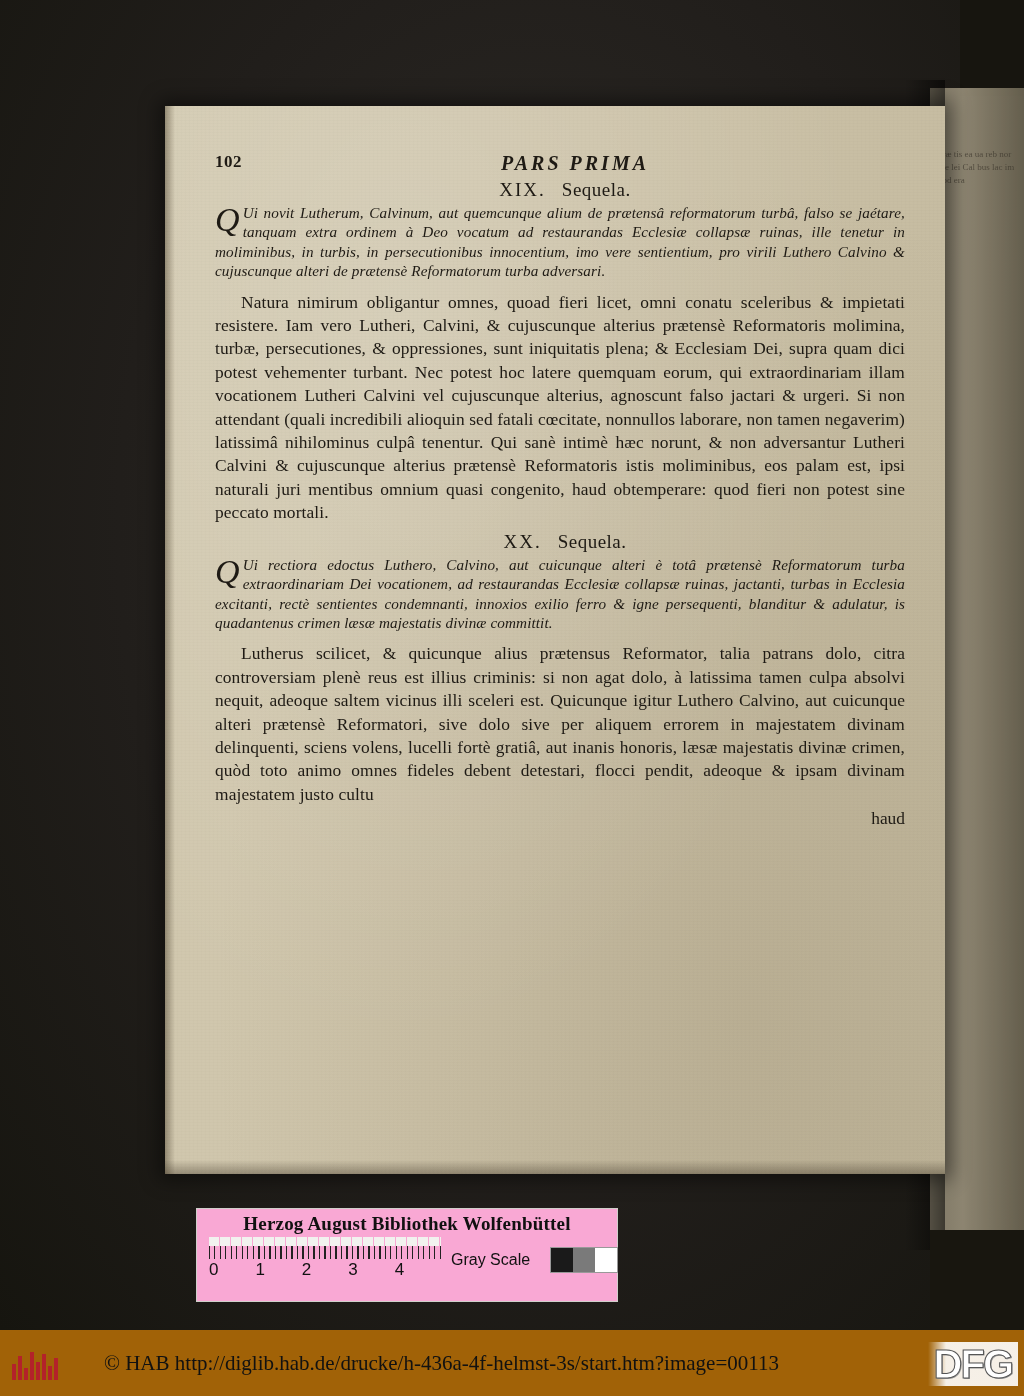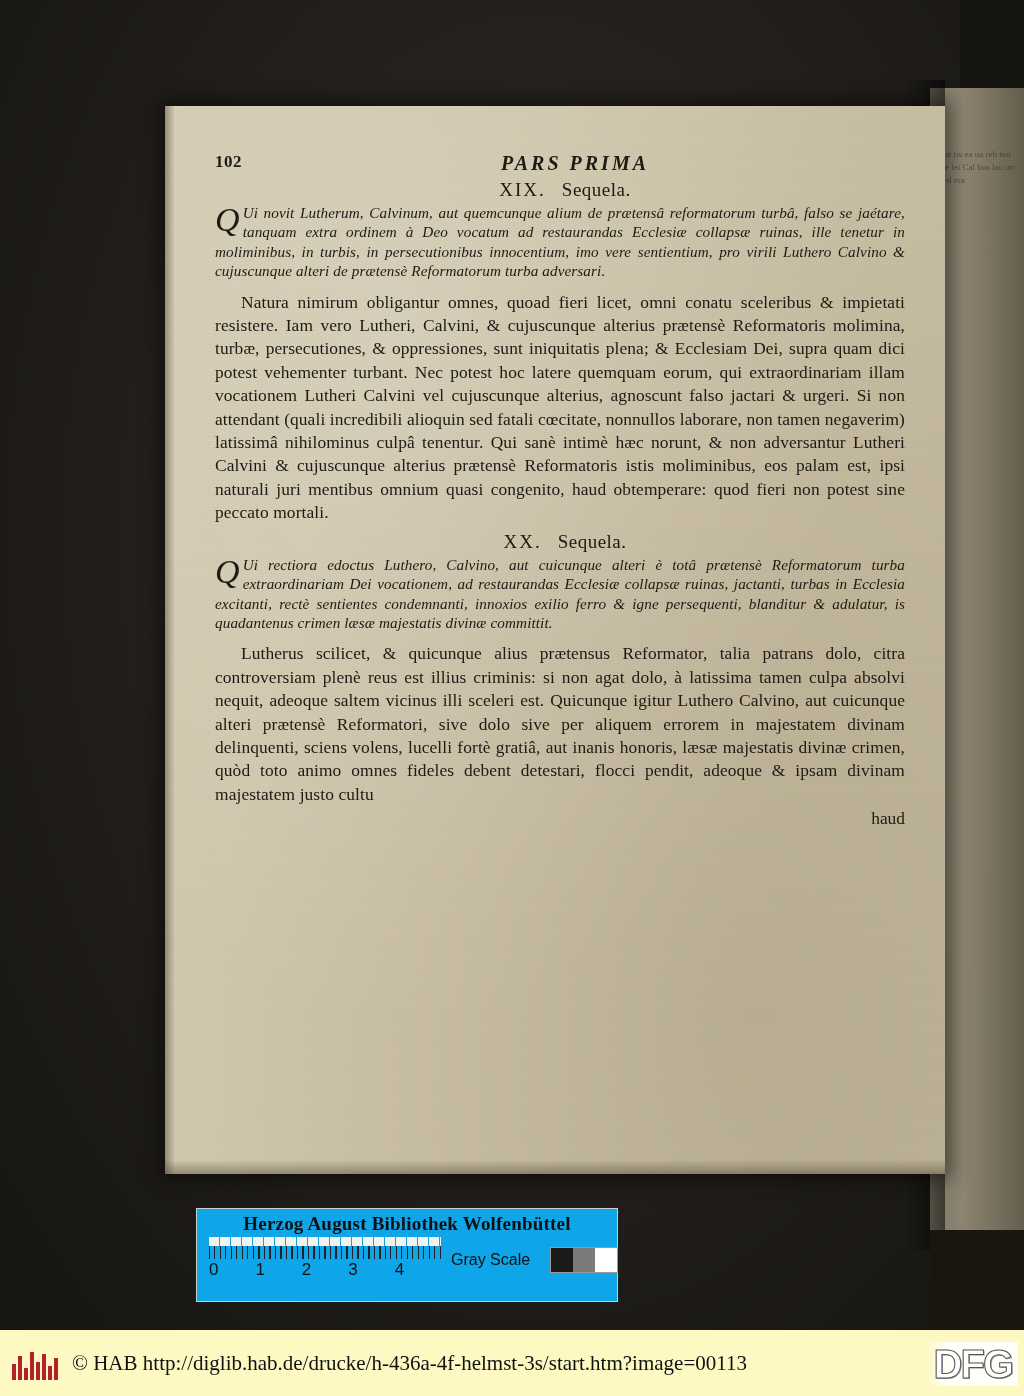--- a/index.html
+++ b/index.html
@@ -172,21 +172,21 @@
     margin: -4px 0 0 0;
   }
 
   
   #card {
     position: absolute;
     left: 196px;
     top: 1208px;
     width: 420px;
     height: 92px;
-    background: #0ea5e9;
+    background: #f9a8d4;
     border: 1px solid #cfcfca;
   }
   #card .card-title {
     text-align: center;
     font-family: "Liberation Serif", serif;
     font-weight: bold;
     font-size: 19px;
     color: #111;
     padding: 4px 0 2px 0;
     letter-spacing: .2px;
@@ -239,23 +239,24 @@
   .patches { display: flex; border: 1px solid #999; }
   .patches div { width: 22px; height: 24px; }
 
   
   #footer {
     position: absolute;
     left: 0;
     top: 1330px;
     width: 1024px;
     height: 66px;
-    background: #fef9c3;
+    background: #a16207;
     display: flex;
     align-items: center;
+    gap: 32px;
   }
   #hab-logo {
     width: 50px;
     height: 34px;
     margin: 0 10px 0 12px;
     display: flex;
     align-items: flex-end;
     gap: 2px;
   }
   #hab-logo i {

